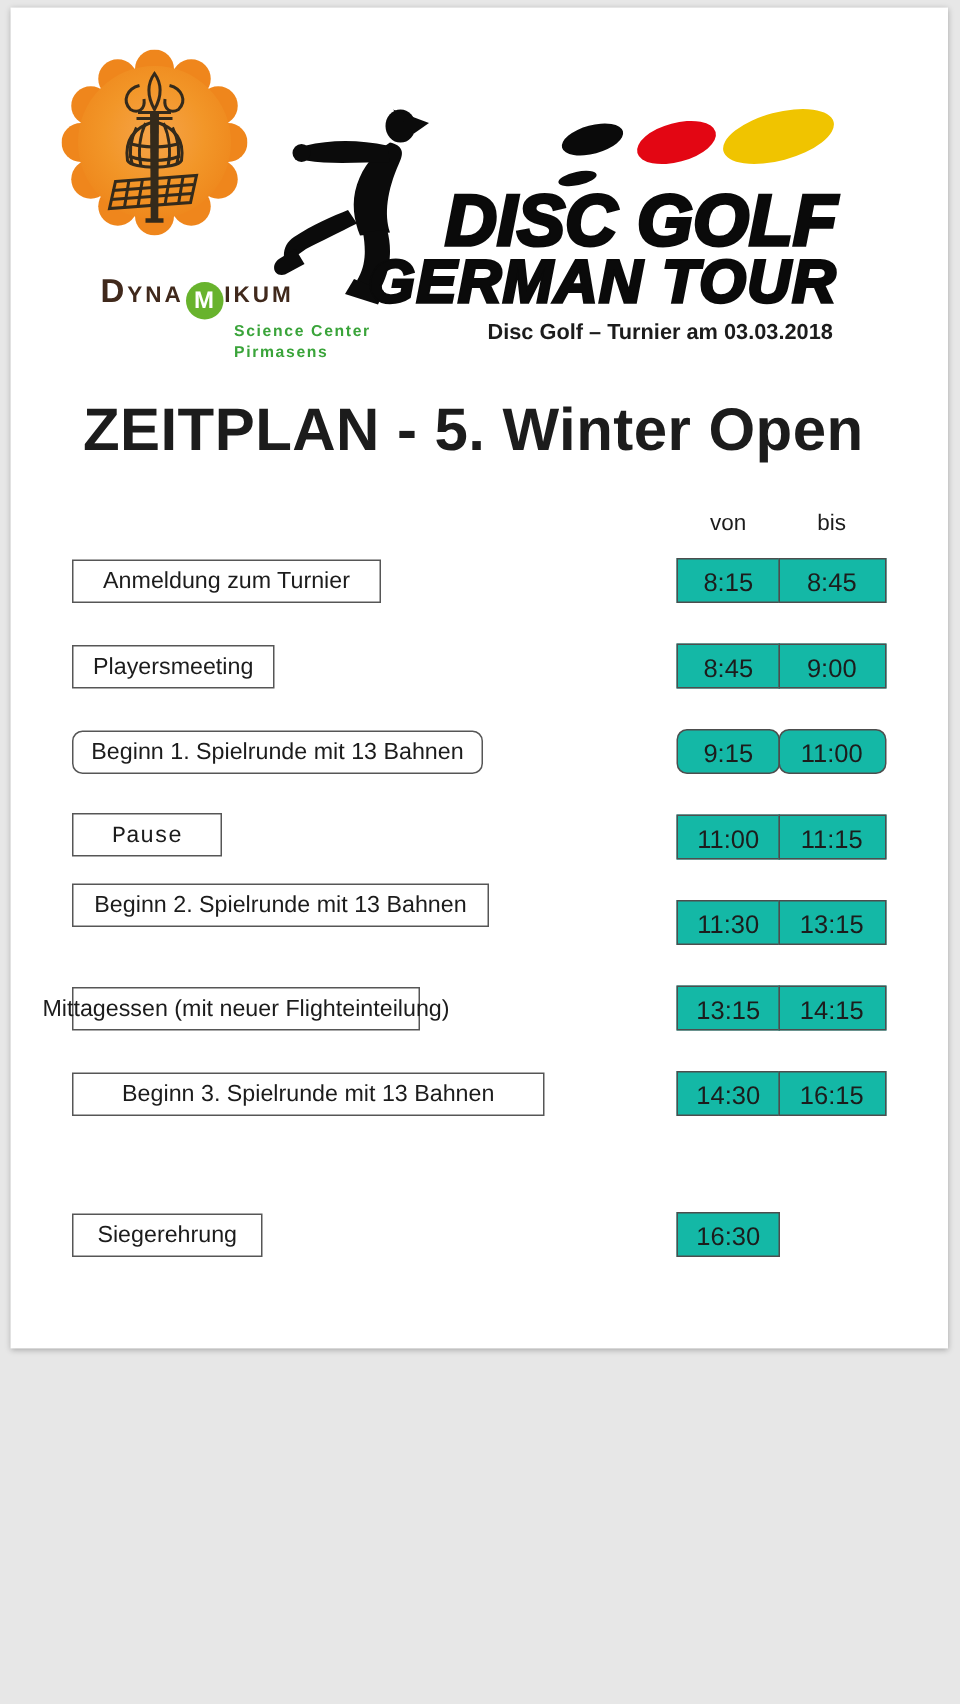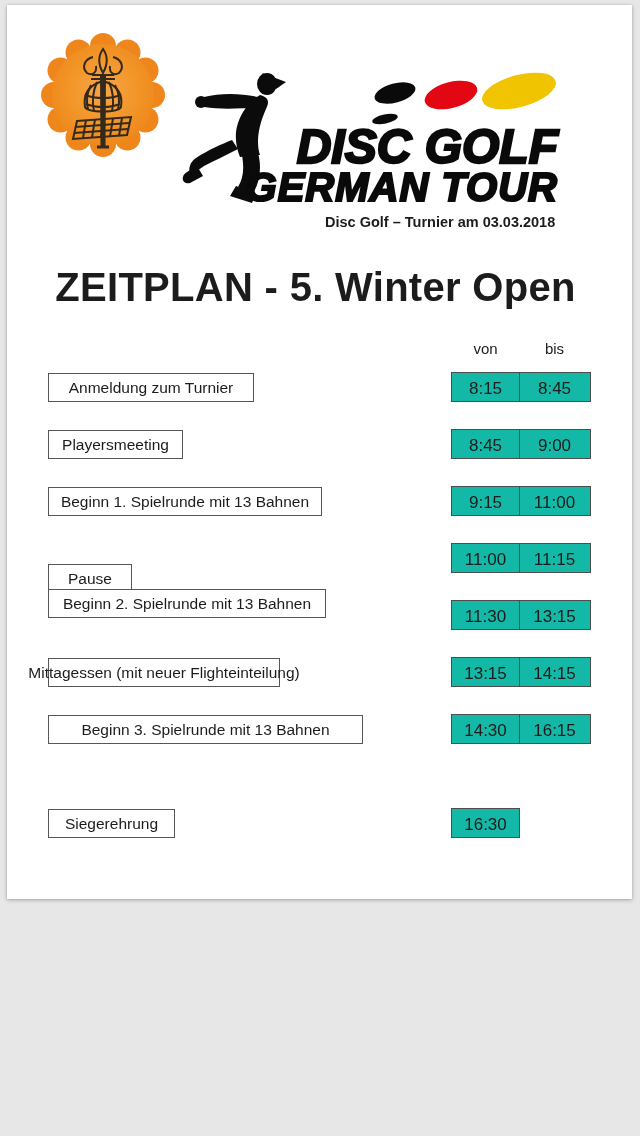--- a/index.html
+++ b/index.html
@@ -44,24 +44,24 @@
   }
   .tcell{
     position:absolute;height:30px;box-sizing:border-box;
     border:1.5px solid #4d4d4d;background:#14b8a6;
     display:flex;align-items:flex-end;justify-content:center;
     font-size:17px;padding-bottom:2px;
   }
   .tcell.von{left:444px;width:69px;}
   .tcell.bis{left:511.5px;width:72px;}
 
-  .r0{top:367px;} .r1{top:424px;} .r2{top:481px;} .r3{top:538px;}
+  .r0{top:367px;} .r1{top:424px;} .r2{top:481px;border-radius:7px;} .r3{top:538px;}
   .r4{top:595px;} .r5{top:652px;} .r6{top:709px;} .r7{top:766px;margin-top:37px;}
   .lbl.r0{top:368px;width:206px;} .lbl.r1{top:425px;width:135px;}
-  .lbl.r2{top:482px;width:274px;} .lbl.r3{top:559px;width:84px;}
+  .lbl.r2{top:482px;width:274px;} .lbl.r3{top:537px;width:100px;font-family:Liberation Mono, monospace;}
   .lbl.r4{top:584px;width:278px;} .lbl.r5{top:653px;width:232px;}
   .lbl.r6{top:710px;width:315px;} .lbl.r7{top:767px;width:127px;}
 </style>
 </head>
 <body>
 
 <div class="screen">
   <div class="page">
 
     <svg class="badge" viewBox="0 0 124 124">
@@ -120,20 +120,27 @@
         <path d="M7 117 C0 121 2 130 10 128 L23 121 L17 111 Z"></path>
       </g>
       <ellipse cx="205" cy="64" rx="13" ry="4.5" fill="#0a0a0a" transform="rotate(-12 205 64)"></ellipse>
       <ellipse cx="215" cy="38" rx="21" ry="9.5" fill="#0a0a0a" transform="rotate(-15 215 38)"></ellipse>
       <ellipse cx="271" cy="40" rx="27" ry="13" fill="#e30613" transform="rotate(-15 271 40)"></ellipse>
       <ellipse cx="339" cy="36" rx="38" ry="16" fill="#f0c400" transform="rotate(-15 339 36)"></ellipse>
       <text class="lg1" x="378" y="108" text-anchor="end">DISC GOLF</text>
       <text class="lg2" x="378" y="146" text-anchor="end">GERMAN TOUR</text>
     </svg>
 
+    <div class="dynamikum">
+      <div class="dyn-brand"><span>Dyna</span><span class="dyn-circle"><span>M</span></span><span>ikum</span></div>
+      <div class="dyn-sub">
+        <div>Science Center</div>
+        <div>Pirmasens</div>
+      </div>
+    </div>
 
     <div class="eventline">Disc Golf – Turnier am 03.03.2018</div>
 
     <div class="title">ZEITPLAN - 5. Winter Open</div>
 
     <div class="colhead von">von</div>
     <div class="colhead bis">bis</div>
 
     <div class="lbl r0">Anmeldung zum Turnier</div>
     <div class="tcell von r0">8:15</div>

